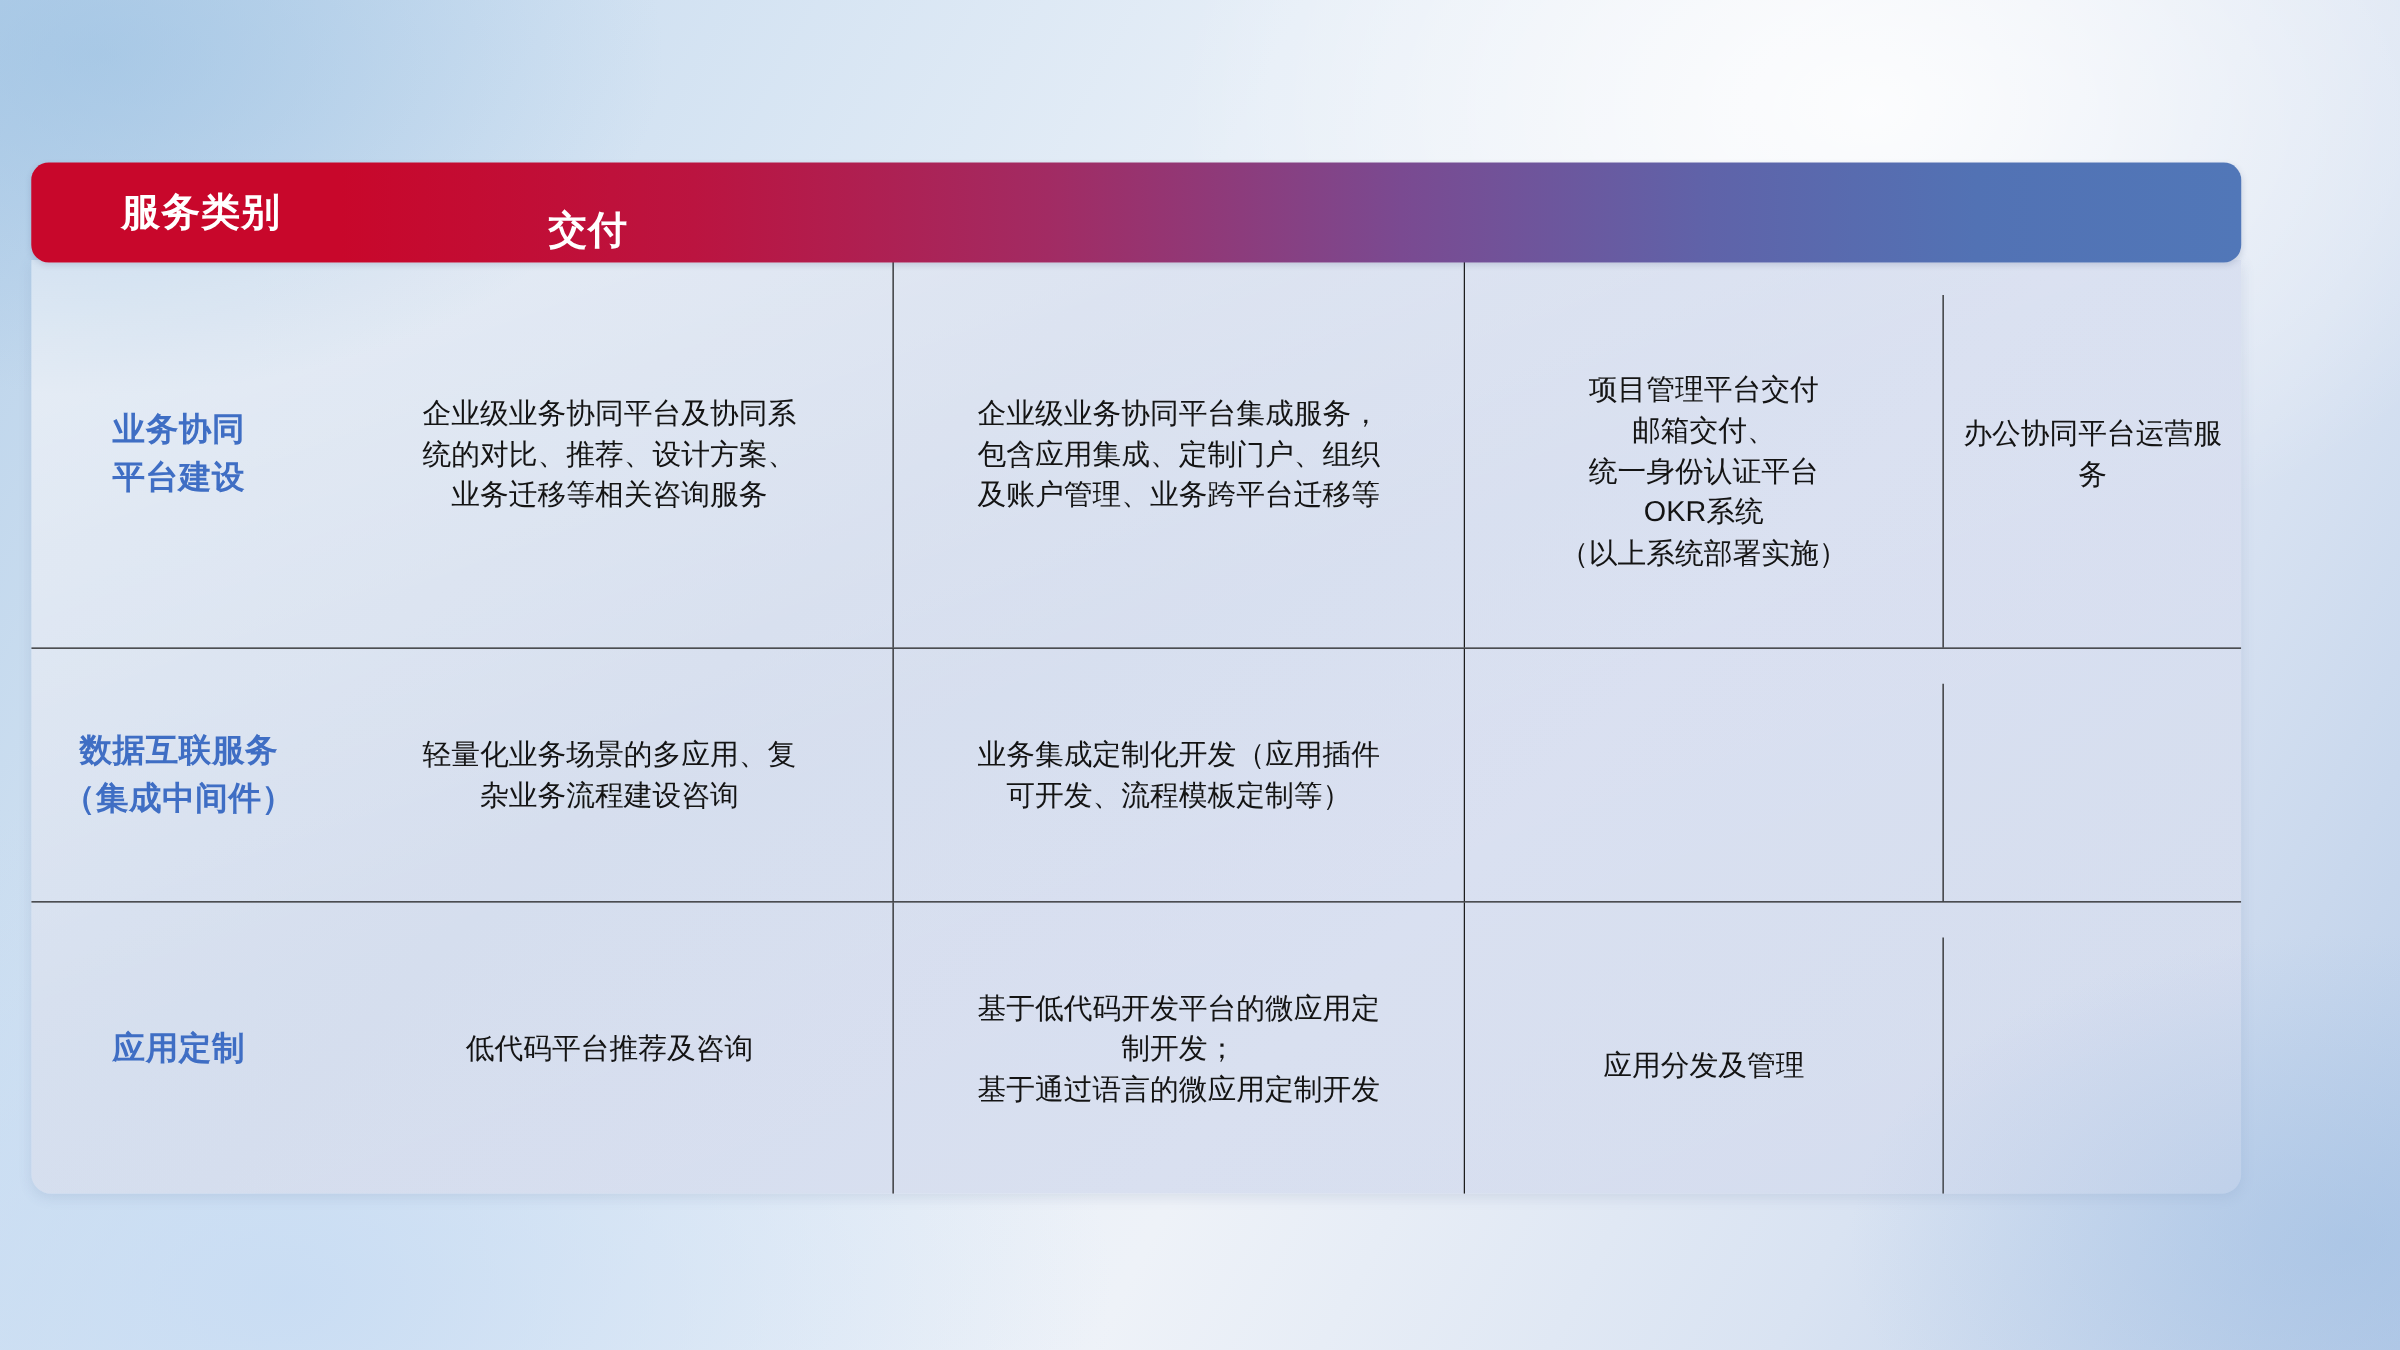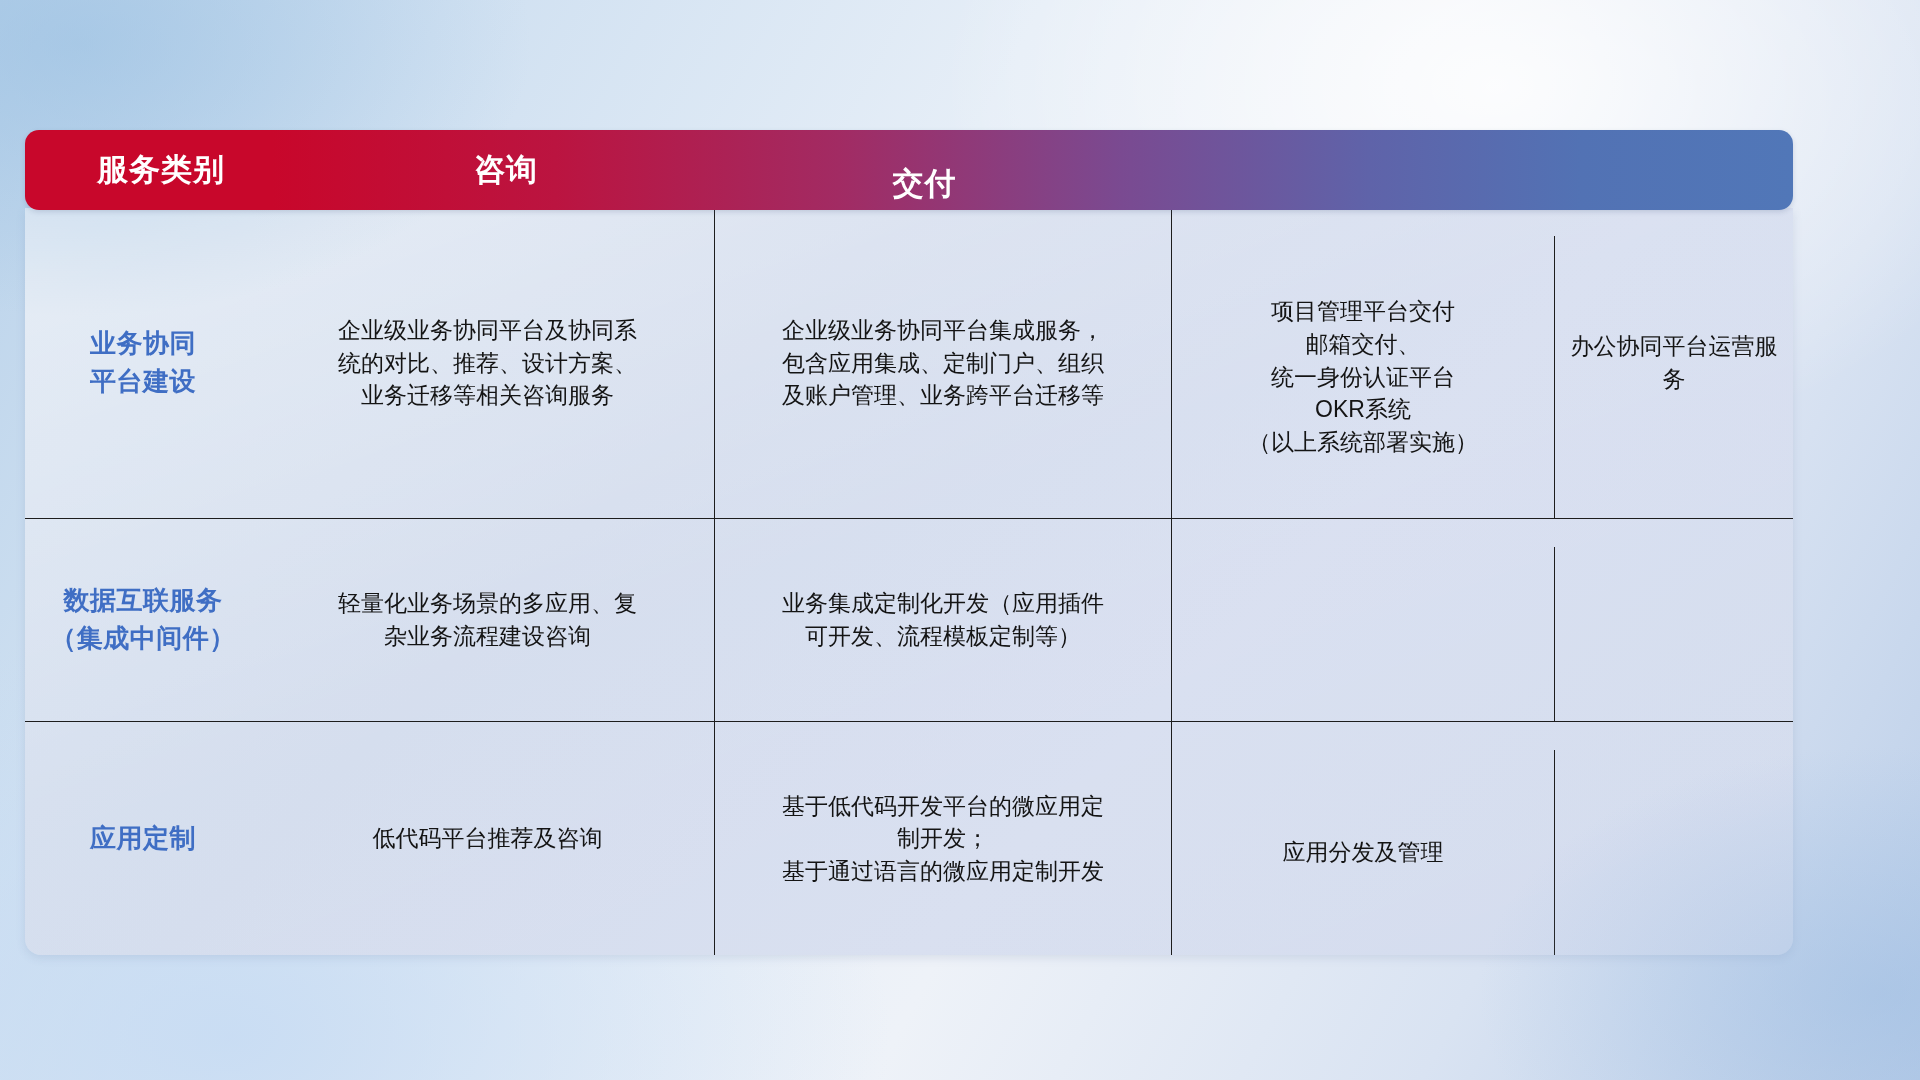--- a/index.html
+++ b/index.html
@@ -128,21 +128,20 @@
 </style>
 </head>
 <body>
 
 <div id="page">
 
   <div class="table-wrap">
 
     <div class="thead">
       <div class="th c0">服务类别</div>
-      <div class="th c1">咨询</div>
       <div class="th c3">交付</div>
     </div>
 
     <div class="tbody">
 
       <div class="tr row0">
         <div class="td cat c0">业务协同
 平台建设</div>
         <div class="td c1">企业级业务协同平台及协同系
 统的对比、推荐、设计方案、

